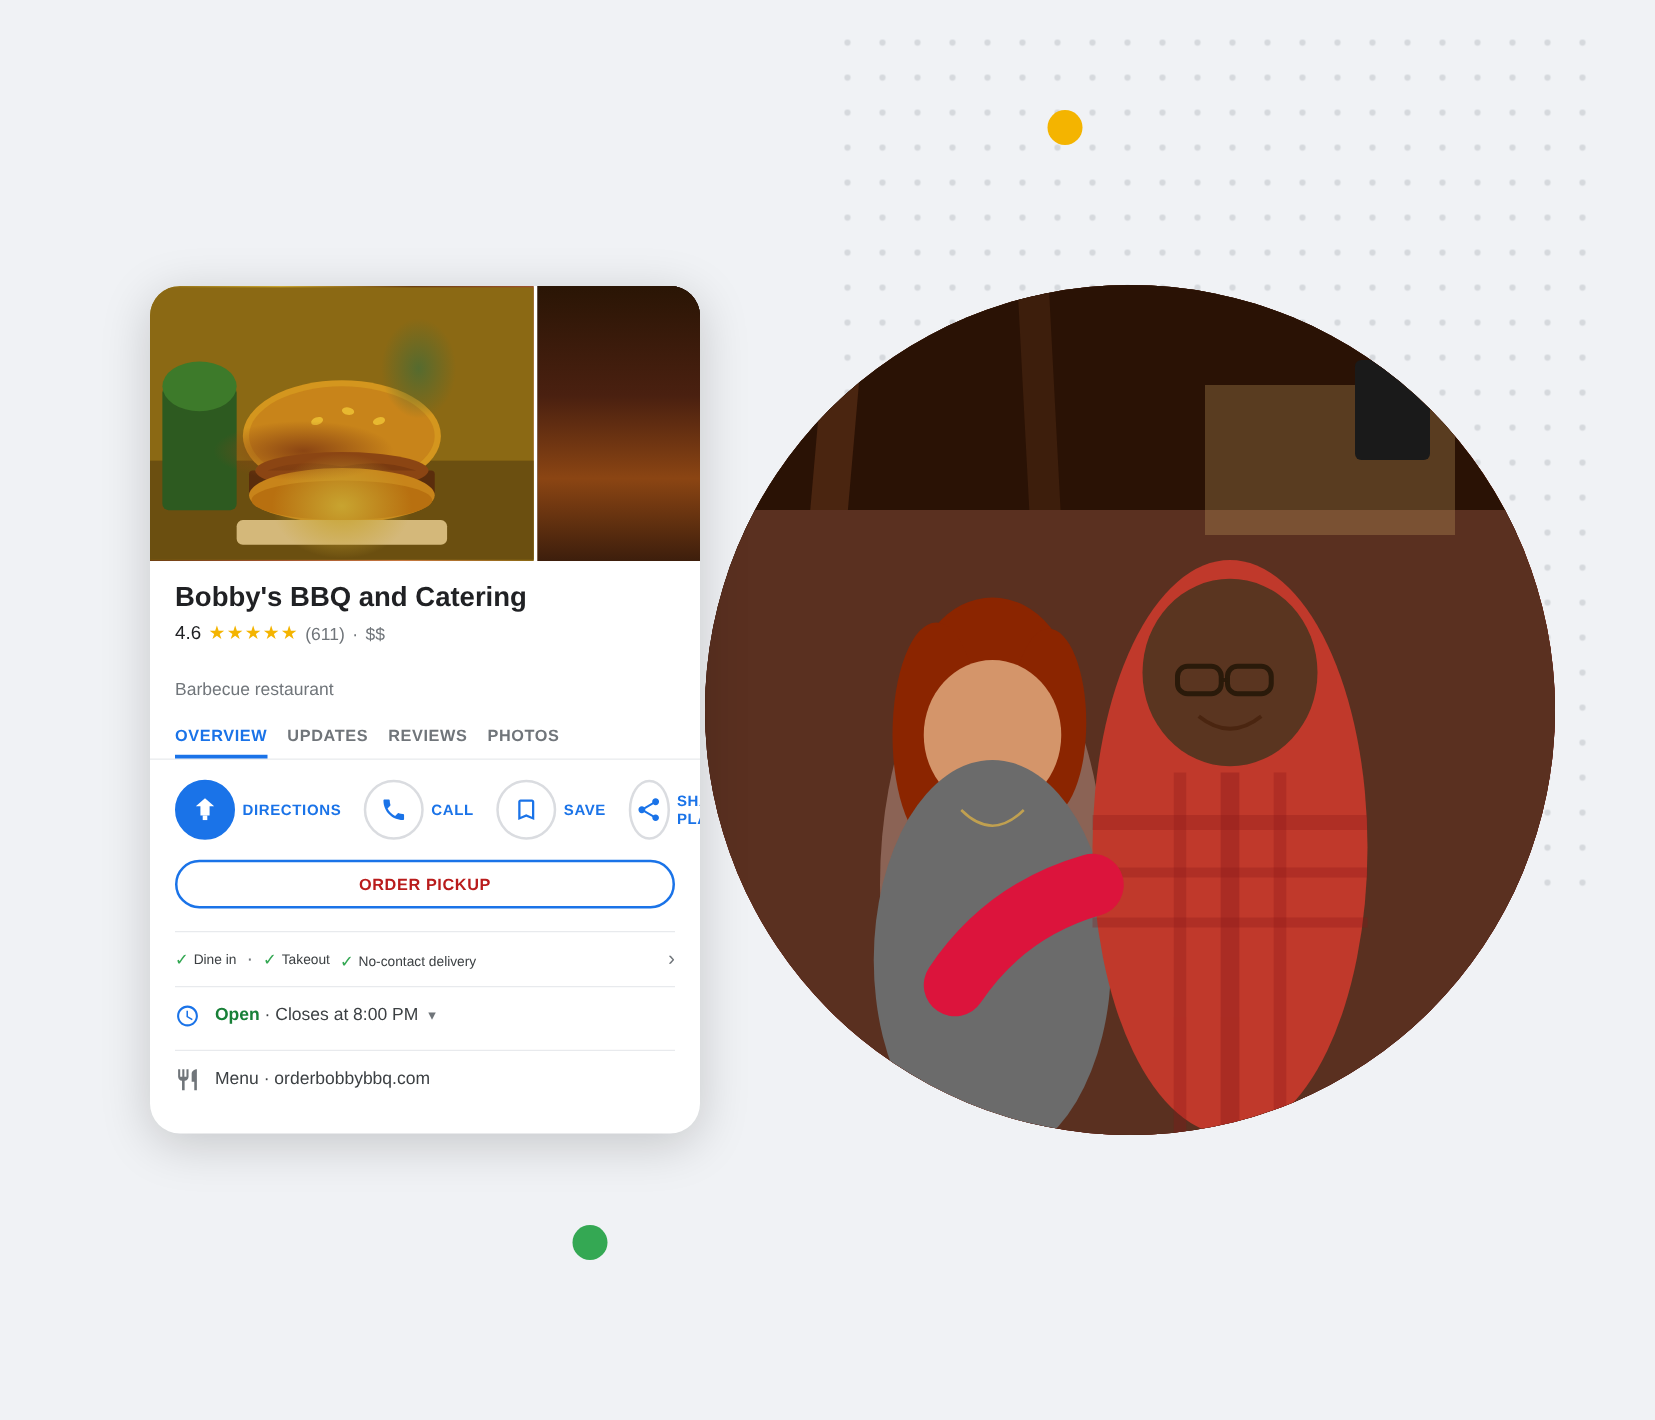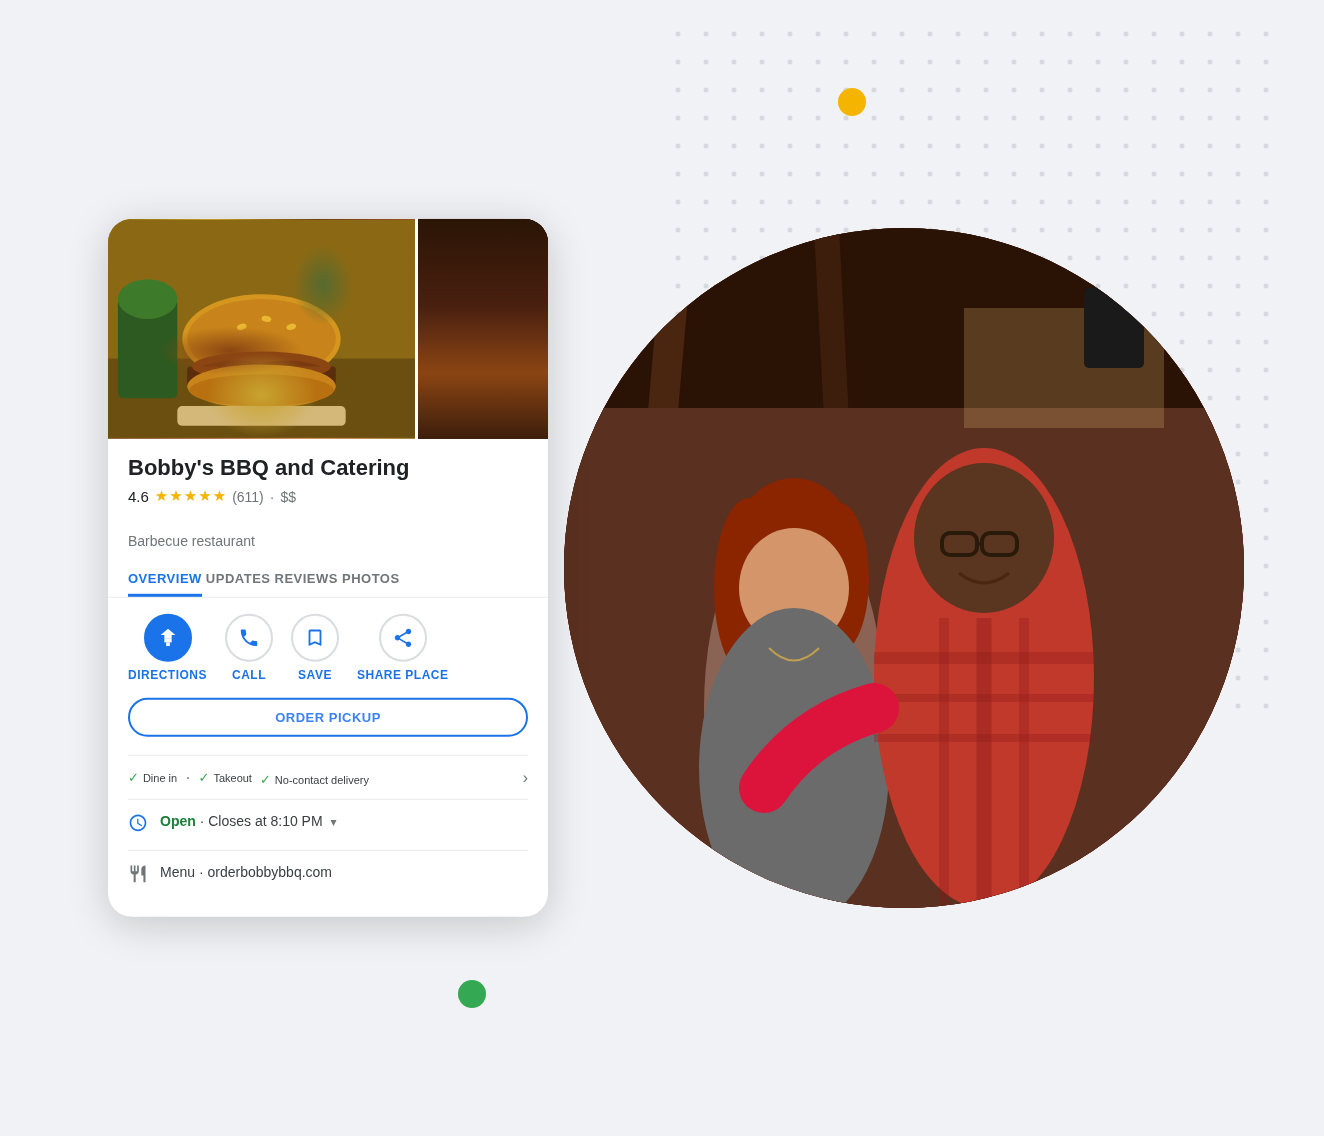--- a/index.html
+++ b/index.html
@@ -71,21 +71,21 @@
 
     
     .dots-svg {
       position: absolute;
       z-index: 0;
     }
 
     
     .mobile-card {
       position: absolute;
-      left: 108px;
+      left: 120px;
       top: 50%;
       transform: translateY(-50%);
       width: 440px;
       background: #ffffff;
       border-radius: 24px;
       box-shadow: 0 8px 40px rgba(0,0,0,0.18);
       overflow: hidden;
       z-index: 10;
     }
 
@@ -185,21 +185,21 @@
       margin-bottom: 14px;
       margin-top: 28px;
     }
 
     
     .tabs-row {
       display: flex;
       border-bottom: 1px solid #e8eaed;
       margin: 0 -20px;
       padding: 0 20px;
-      gap: 4px;
+      gap: 16px;
       margin-bottom: 16px;
     }
 
     .tab {
       font-size: 13px;
       font-weight: 600;
       color: #70757a;
       padding: 8px 0;
       cursor: pointer;
       letter-spacing: 0.5px;
@@ -215,21 +215,20 @@
     
     .actions-row {
       display: flex;
       gap: 18px;
       margin-bottom: 16px;
       align-items: flex-start;
     }
 
     .action-btn {
       display: flex;
-      flex-direction: column;
       align-items: center;
       gap: 6px;
       cursor: pointer;
     }
 
     .action-circle {
       width: 48px;
       height: 48px;
       border-radius: 50%;
       border: 2px solid #dadce0;
@@ -258,21 +257,21 @@
       gap: 10px;
       margin-bottom: 18px;
     }
 
     .order-btn {
       flex: 1;
       padding: 10px 6px;
       border: 2px solid #1a73e8;
       border-radius: 24px;
       background: white;
-      color: #3b82f6;
+      color: #b91c1c;
       font-size: 13px;
       font-weight: 700;
       letter-spacing: 0.5px;
       text-transform: uppercase;
       cursor: pointer;
       text-align: center;
     }
 
     
     .amenities-row {
@@ -574,21 +573,21 @@
 
       <div class="info-row">
         <span class="info-icon blue">
           <svg width="20" height="20" viewBox="0 0 24 24">
             <path d="M12 2C6.5 2 2 6.5 2 12s4.5 10 10 10 10-4.5 10-10S17.5 2 12 2zm0 18c-4.41 0-8-3.59-8-8s3.59-8 8-8 8 3.59 8 8-3.59 8-8 8zm.5-13H11v6l5.25 3.15.75-1.23-4.5-2.67V7z" fill="#1a73e8"></path>
           </svg>
         </span>
         <span class="info-text">
           <span class="open">Open</span>
           <span> · </span>
-          <span>Closes at 8:10 PM</span>
+          <span>Closes at 8:00 PM</span>
           <span class="dropdown-arrow"> ▾</span>
         </span>
       </div>
 
       <div class="menu-row">
         <span class="info-icon">
           <svg width="20" height="20" viewBox="0 0 24 24">
             <path d="M11 9H9V2H7v7H5V2H3v7c0 2.12 1.66 3.84 3.75 3.97V22h2.5v-9.03C11.34 12.84 13 11.12 13 9V2h-2v7zm5-3v8h2.5v8H21V2c-2.76 0-5 2.24-5 4z" fill="#70757a"></path>
           </svg>
         </span>

